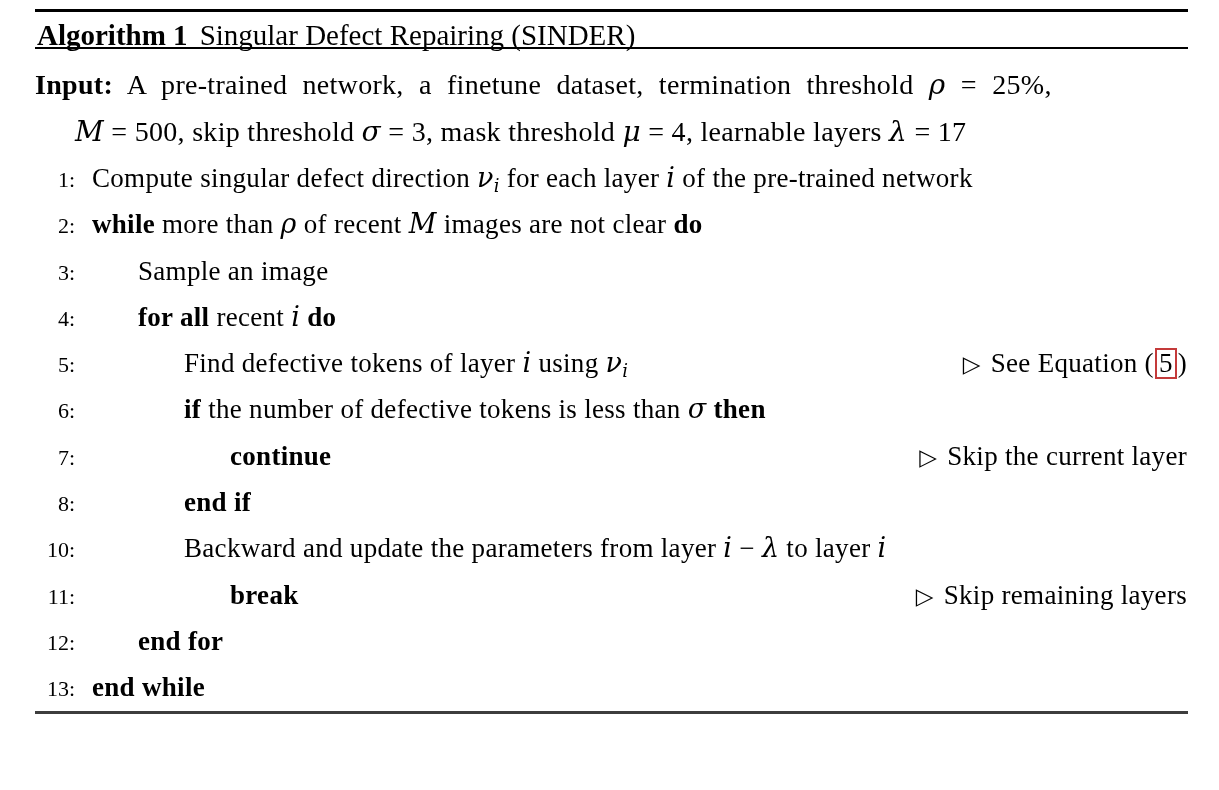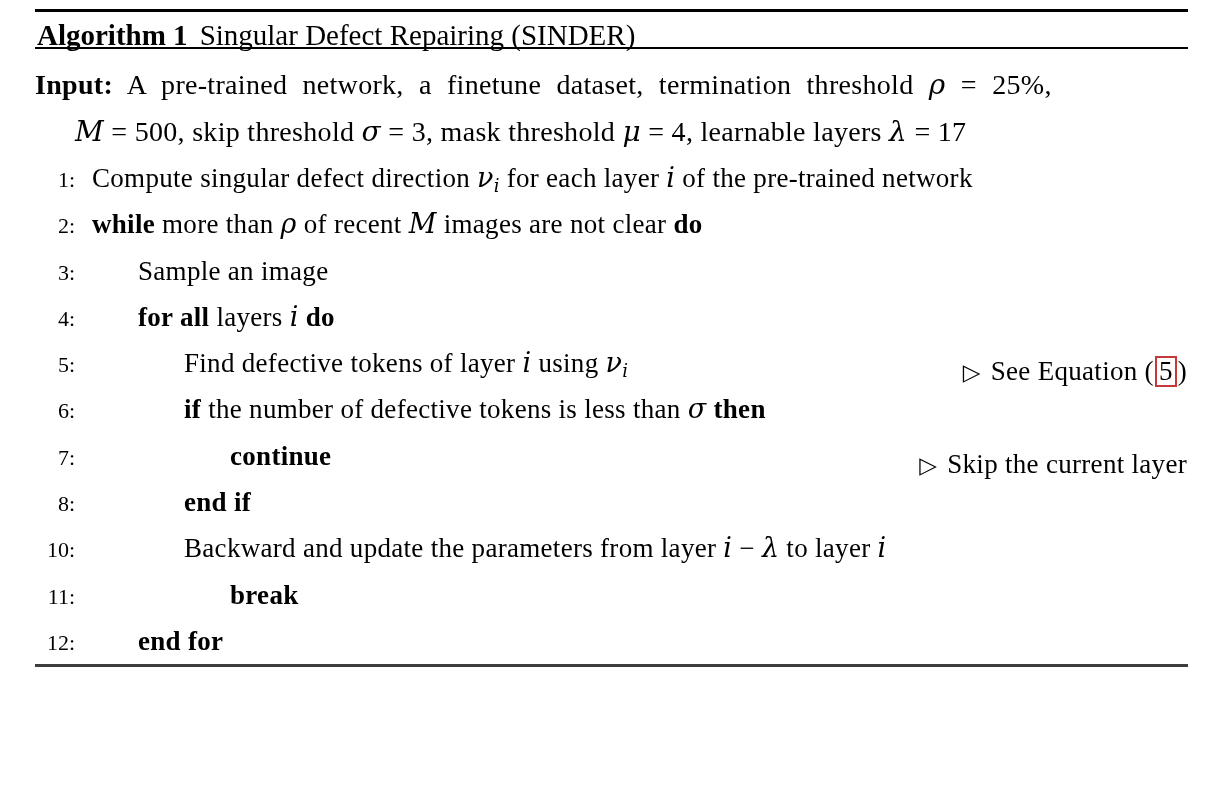--- a/index.html
+++ b/index.html
@@ -76,21 +76,21 @@
     text-align: right;
     font-size: 22px;
     letter-spacing: 0;
   }
   .line-content {
     display: inline;
   }
   .comment {
     position: absolute;
     right: 1px;
-    top: 8px;
+    top: 0;
     height: 46.3px;
     line-height: 46.3px;
   }
   .comment .marker {
     margin-right: 10px;
     font-size: 23px;
   }
   .seg-n { }
   .seg-b { font-weight: bold; }
   .seg-m { font-style: italic; font-family: "DejaVu Serif", "Liberation Serif", serif; }
@@ -119,23 +119,24 @@
   </div>
   <div class="rule-thin"></div>
   <div class="input-block" id="input-block">
       <div class="input-line justify"><span class="seg-b">Input:</span><span class="seg-n"> A pre-trained network, a finetune dataset, termination threshold </span><span class="seg-m">ρ</span><span class="seg-n"> = 25%,</span></div>
       <div class="input-line cont"><span class="seg-m">M</span><span class="seg-n"> = 500, skip threshold </span><span class="seg-m">σ</span><span class="seg-n"> = 3, mask threshold </span><span class="seg-m">μ</span><span class="seg-n"> = 4, learnable layers </span><span class="seg-m">λ</span><span class="seg-n"> = 17</span></div>
     </div>
   <div class="algo-body" id="algo-body">
       <div class="algo-line"><span class="line-num">1:</span><span class="line-content" style="padding-left: 17px; margin-top: 13px;"><span class="seg-n">Compute singular defect direction </span><span class="seg-m">ν</span><span class="seg-sub">i</span><span class="seg-n"> for each layer </span><span class="seg-m">i</span><span class="seg-n"> of the pre-trained network</span></span></div>
       <div class="algo-line"><span class="line-num">2:</span><span class="line-content" style="padding-left: 17px;"><span class="seg-b">while</span><span class="seg-n"> more than </span><span class="seg-m">ρ</span><span class="seg-n"> of recent </span><span class="seg-m">M</span><span class="seg-n"> images are not clear </span><span class="seg-b">do</span></span></div>
       <div class="algo-line"><span class="line-num">3:</span><span class="line-content" style="padding-left: 63px;"><span class="seg-n">Sample an image</span></span></div>
-      <div class="algo-line"><span class="line-num">4:</span><span class="line-content" style="padding-left: 63px;"><span class="seg-b">for all</span><span class="seg-n"> layers </span><span class="seg-m">i</span><span class="seg-n"> </span><span class="seg-b">do</span></span></div>
+      <div class="algo-line"><span class="line-num">4:</span><span class="line-content" style="padding-left: 63px;"><span class="seg-b">for all</span><span class="seg-n"> recent </span><span class="seg-m">i</span><span class="seg-n"> </span><span class="seg-b">do</span></span></div>
       <div class="algo-line"><span class="line-num">5:</span><span class="line-content" style="padding-left: 109px;"><span class="seg-n">Find defective tokens of layer </span><span class="seg-m">i</span><span class="seg-n"> using </span><span class="seg-m">ν</span><span class="seg-sub">i</span></span><span class="comment"><span class="marker">▷</span><span class="seg-n">See Equation (</span><span class="seg-box">5</span><span class="seg-n">)</span></span></div>
       <div class="algo-line"><span class="line-num">6:</span><span class="line-content" style="padding-left: 109px;"><span class="seg-b">if</span><span class="seg-n"> the number of defective tokens is less than </span><span class="seg-m">σ</span><span class="seg-n"> </span><span class="seg-b">then</span></span></div>
       <div class="algo-line"><span class="line-num">7:</span><span class="line-content" style="padding-left: 155px;"><span class="seg-b">continue</span></span><span class="comment"><span class="marker">▷</span><span class="seg-n">Skip the current layer</span></span></div>
       <div class="algo-line"><span class="line-num">8:</span><span class="line-content" style="padding-left: 109px;"><span class="seg-b">end if</span></span></div>
       <div class="algo-line"><span class="line-num">10:</span><span class="line-content" style="padding-left: 109px;"><span class="seg-n">Backward and update the parameters from layer </span><span class="seg-m">i</span><span class="seg-n"> − </span><span class="seg-m">λ</span><span class="seg-n"> to layer </span><span class="seg-m">i</span></span></div>
-      <div class="algo-line"><span class="line-num">11:</span><span class="line-content" style="padding-left: 155px;"><span class="seg-b">break</span></span></div>
+      <div class="algo-line"><span class="line-num">11:</span><span class="line-content" style="padding-left: 155px;"><span class="seg-b">break</span></span><span class="comment"><span class="marker">▷</span><span class="seg-n">Skip remaining layers</span></span></div>
       <div class="algo-line"><span class="line-num">12:</span><span class="line-content" style="padding-left: 63px;"><span class="seg-b">end for</span></span></div>
+      <div class="algo-line"><span class="line-num">13:</span><span class="line-content" style="padding-left: 17px;"><span class="seg-b">end while</span></span></div>
     </div>
   <div class="rule-bottom"></div>
 </div>
 
 </body></html>

